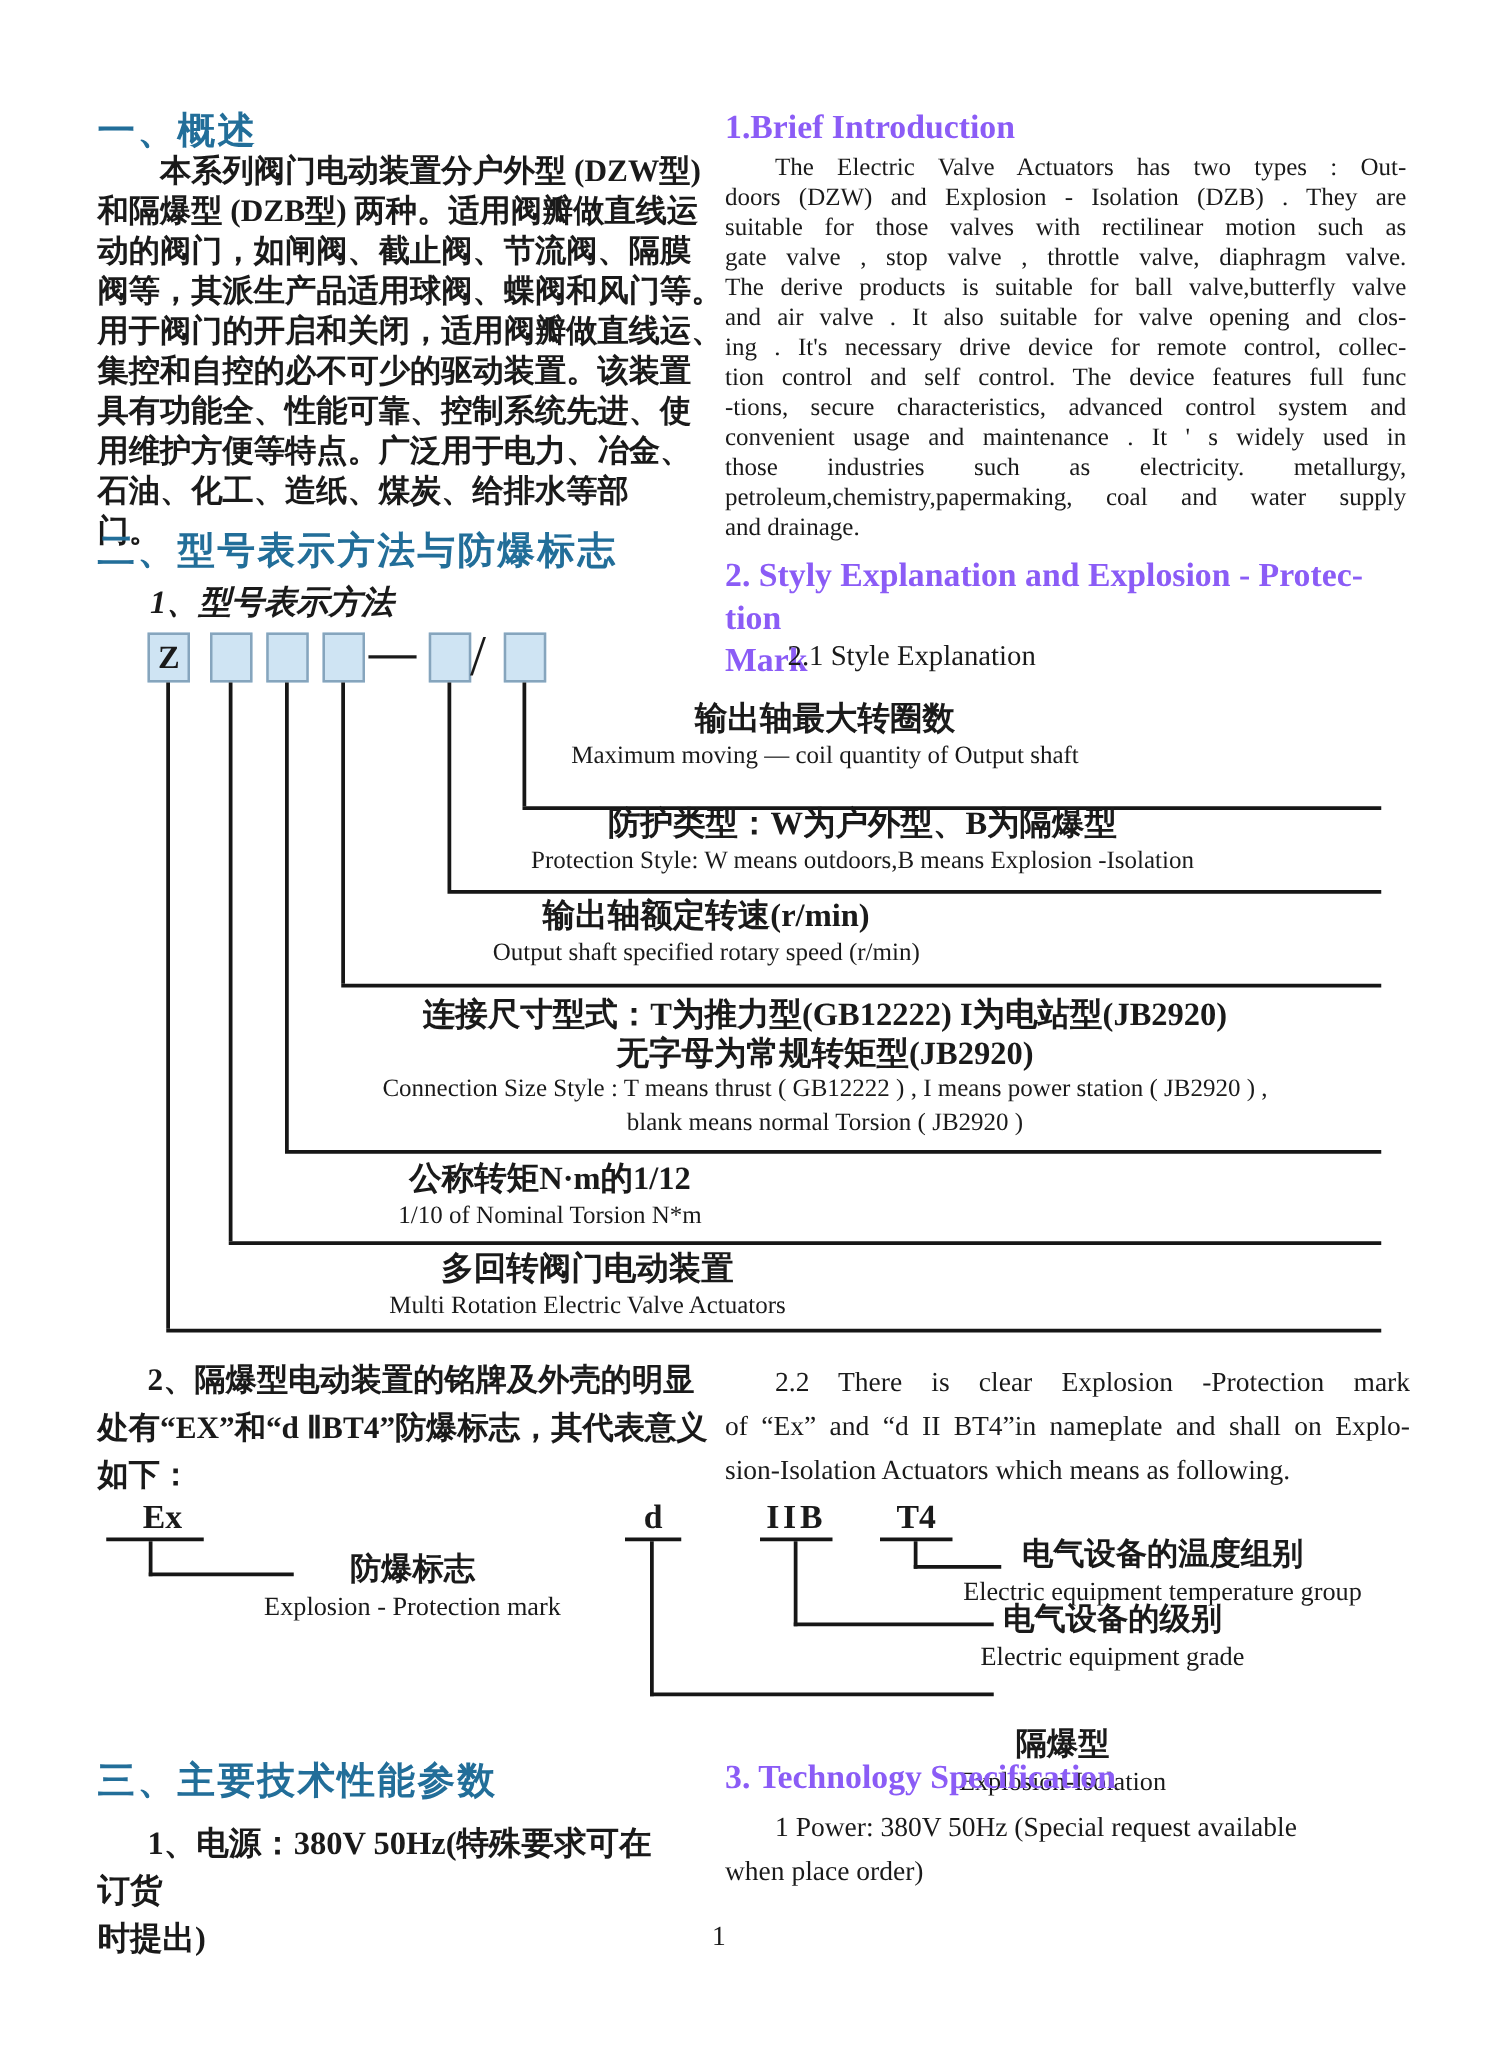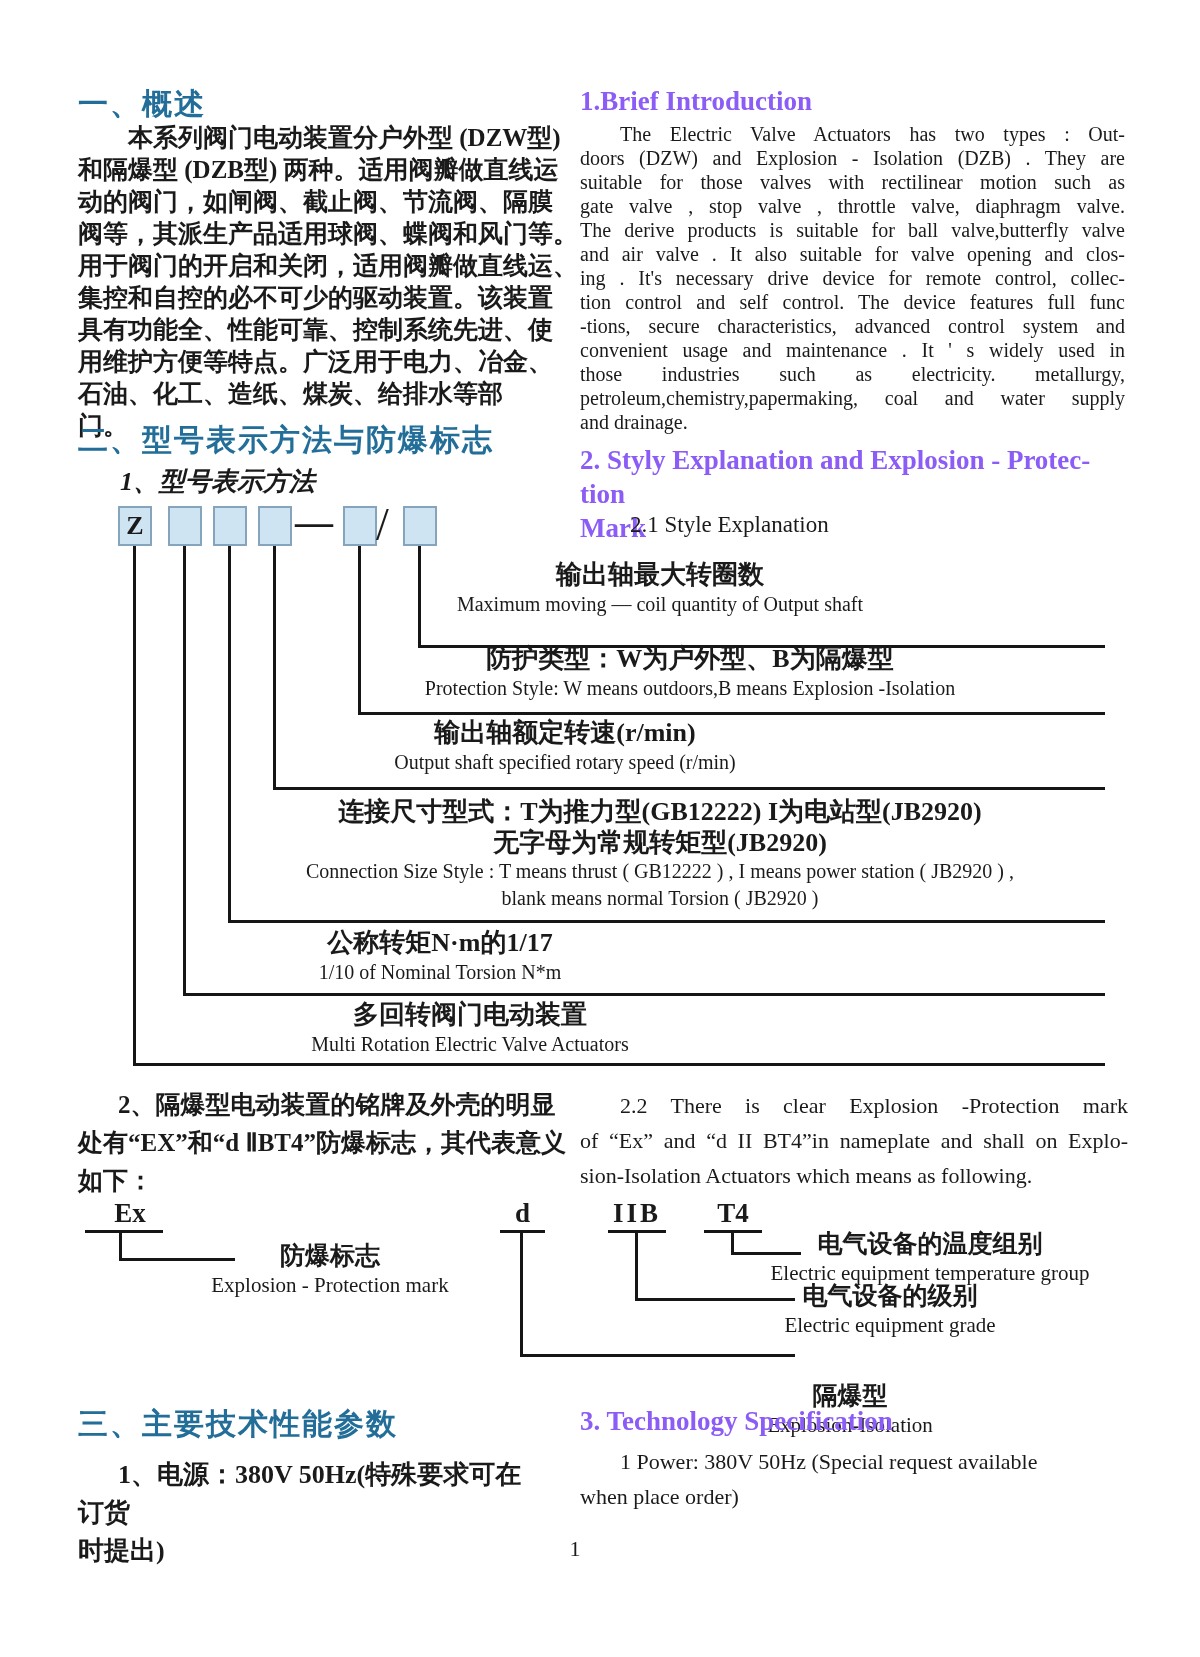--- a/index.html
+++ b/index.html
@@ -109,21 +109,21 @@
     <div class="rzh">防护类型：W为户外型、B为隔爆型</div>
     <div class="ren">Protection Style: W means outdoors,B means Explosion -Isolation</div>
   </div>
   <div class="rung" style="left:250px;top:796px;width:820px;">
     <div class="rzh" style="line-height:31px;">连接尺寸型式：T为推力型(GB12222) I为电站型(JB2920)</div>
     <div class="rzh" style="line-height:31px;">无字母为常规转矩型(JB2920)</div>
     <div class="ren">Connection Size Style : T means thrust ( GB12222 ) , I means power station ( JB2920 ) ,</div>
     <div class="ren">blank means normal Torsion ( JB2920 )</div>
   </div>
   <div class="rung" style="left:230px;top:926px;width:420px;">
-    <div class="rzh">公称转矩N·m的1/17</div>
+    <div class="rzh">公称转矩N·m的1/12</div>
     <div class="ren">1/10 of Nominal Torsion N*m</div>
   </div>
   <div class="rung" style="left:170px;top:998px;width:600px;">
     <div class="rzh">多回转阀门电动装置</div>
     <div class="ren">Multi Rotation Electric Valve Actuators</div>
   </div>
 
   <div class="abs" style="left:78px;top:1086px;width:462px;">
     <div class="para2-zh jline indent2">2、隔爆型电动装置的铭牌及外壳的明显</div>
     <div class="para2-zh jline">处有“EX”和“d ⅡBT4”防爆标志，其代表意义</div>

